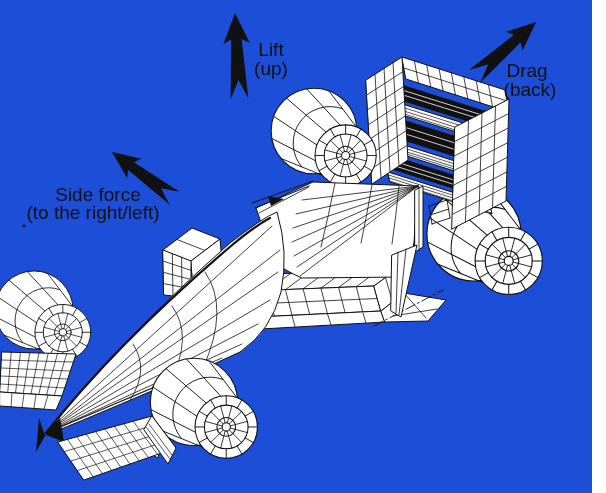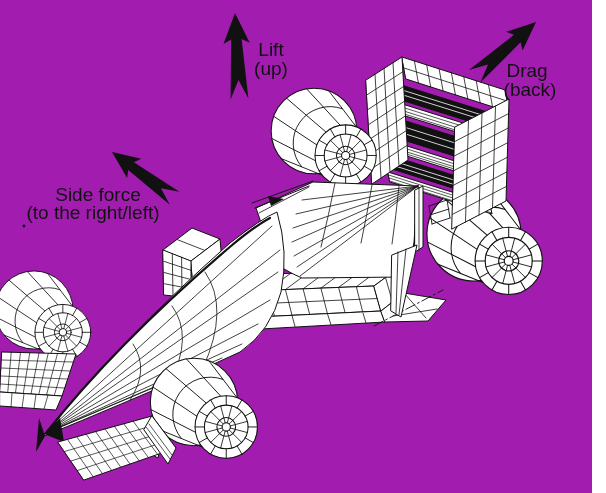--- a/index.html
+++ b/index.html
@@ -1,16 +1,16 @@
 <!DOCTYPE html>
 <html><head>
 <meta charset="utf-8">
 <style>
   html,body{margin:0;padding:0;background:#fff;}
-  #stage{position:relative;width:592px;height:493px;background:#a21caf;overflow:hidden;
+  #stage{position:relative;width:592px;height:493px;background:#1d4ed8;overflow:hidden;
          font-family:"Liberation Sans", sans-serif;}
   svg{display:block}
   text{font-family:"Liberation Sans", sans-serif;}
 </style>
 </head>
 <body>
 
 <div id="stage">
 <svg width="606" height="493" viewBox="0 0 606 493">
 

